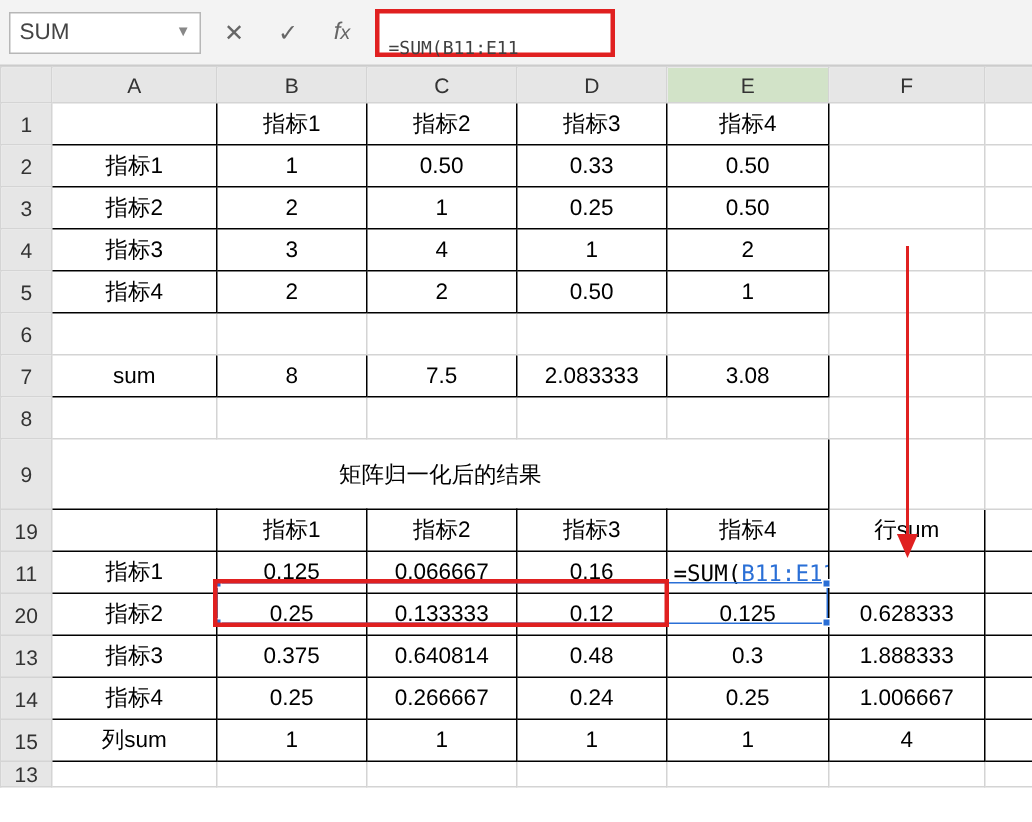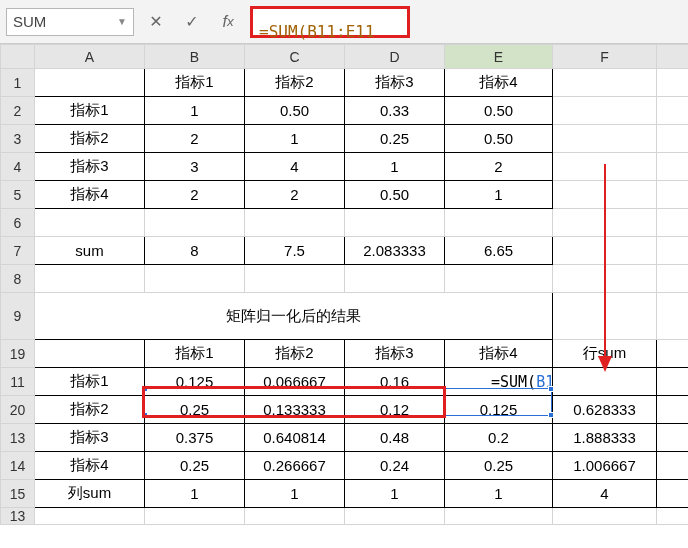--- a/index.html
+++ b/index.html
@@ -49,22 +49,22 @@
   .formula-input-wrap {
     border: 3px solid #e02020;
     padding: 2px 6px;
     background: #fff;
     height: 32px;
     display: flex;
     align-items: center;
     min-width: 160px;
   }
   .formula-input {
-    font-size: 16px;
-    color: #a16207;
+    font-size: 12px;
+    color: #404040;
     font-family: Consolas, monospace;
     margin-top: 20px;
   }
   .grid-area {
     position: relative;
     overflow: hidden;
     width: 688px;
     height: 504px;
   }
   table.sheet {
@@ -136,21 +136,21 @@
     position: absolute;
     z-index: 6;
     pointer-events: none;
   }
   .formula-cell {
     text-align: left !important;
     padding-left: 4px;
     font-family: Consolas, monospace;
     font-size: 14px;
   }
-  .formula-cell .fn { color: #000; margin-left: 42px; }
+  .formula-cell .fn { color: #000; }
   .formula-cell .ref { color: #2a6fd6; text-align: right; }
 </style>
 </head>
 <body>
 
 <div class="formula-bar">
   <div class="name-box">
     <span>SUM</span>
     <span class="dd">▼</span>
   </div>
@@ -246,21 +246,21 @@
           <td></td>
           <td></td>
           <td></td>
     </tr>
     <tr>
       <th class="rowhdr">7</th>
       <td class="data-border">sum</td>
       <td class="data-border">8</td>
       <td class="data-border">7.5</td>
       <td class="data-border">2.083333</td>
-      <td class="data-border">6.65</td>
+      <td class="data-border">3.08</td>
       <td></td>
           <td></td>
     </tr>
     <tr>
       <th class="rowhdr">8</th>
       <td></td>
           <td></td>
           <td></td>
           <td></td>
           <td></td>
@@ -302,21 +302,21 @@
       <td class="data-border">0.125</td>
       <td class="data-border">0.628333</td>
       <td class="data-border"></td>
     </tr>
     <tr>
       <th class="rowhdr">13</th>
       <td class="data-border">指标3</td>
       <td class="data-border">0.375</td>
       <td class="data-border">0.640814</td>
       <td class="data-border">0.48</td>
-      <td class="data-border">0.2</td>
+      <td class="data-border">0.3</td>
       <td class="data-border">1.888333</td>
       <td class="data-border"></td>
     </tr>
     <tr>
       <th class="rowhdr">14</th>
       <td class="data-border">指标4</td>
       <td class="data-border">0.25</td>
       <td class="data-border">0.266667</td>
       <td class="data-border">0.24</td>
       <td class="data-border">0.25</td>

